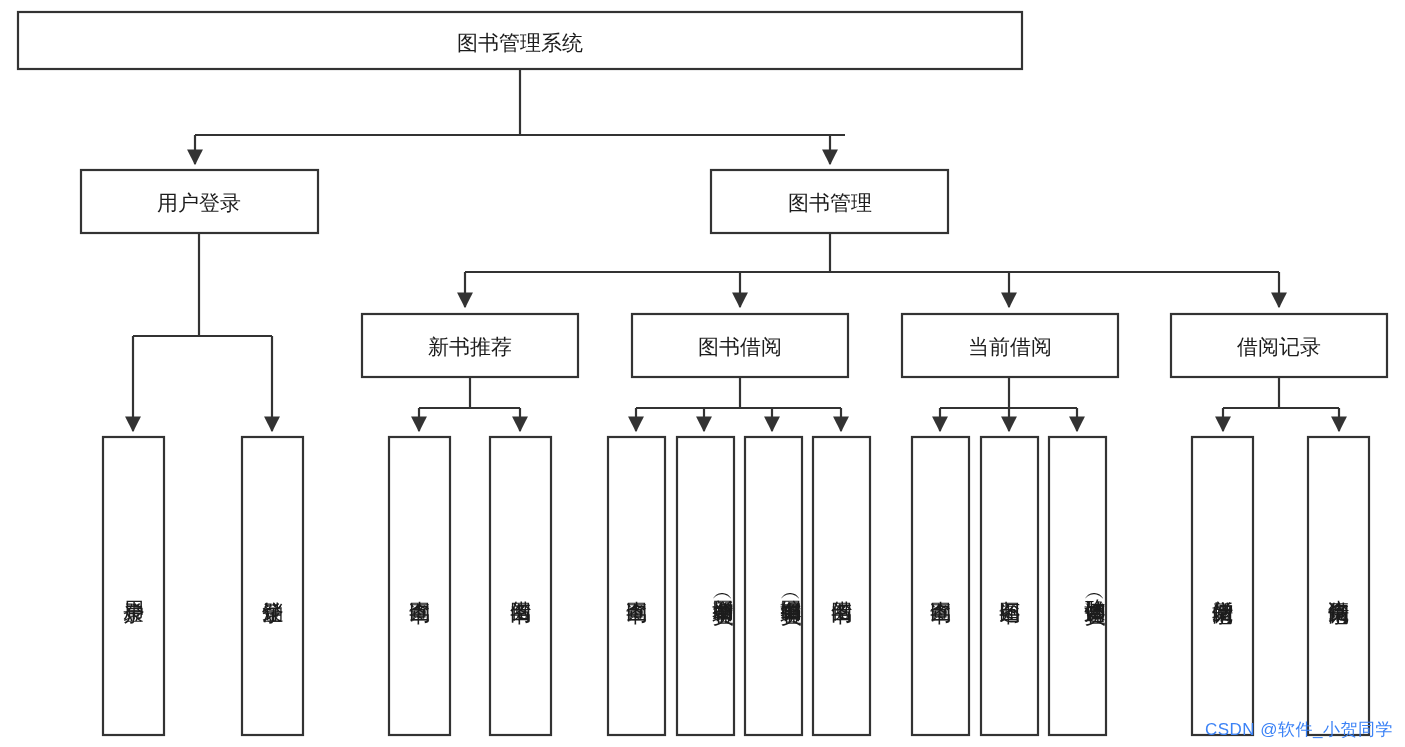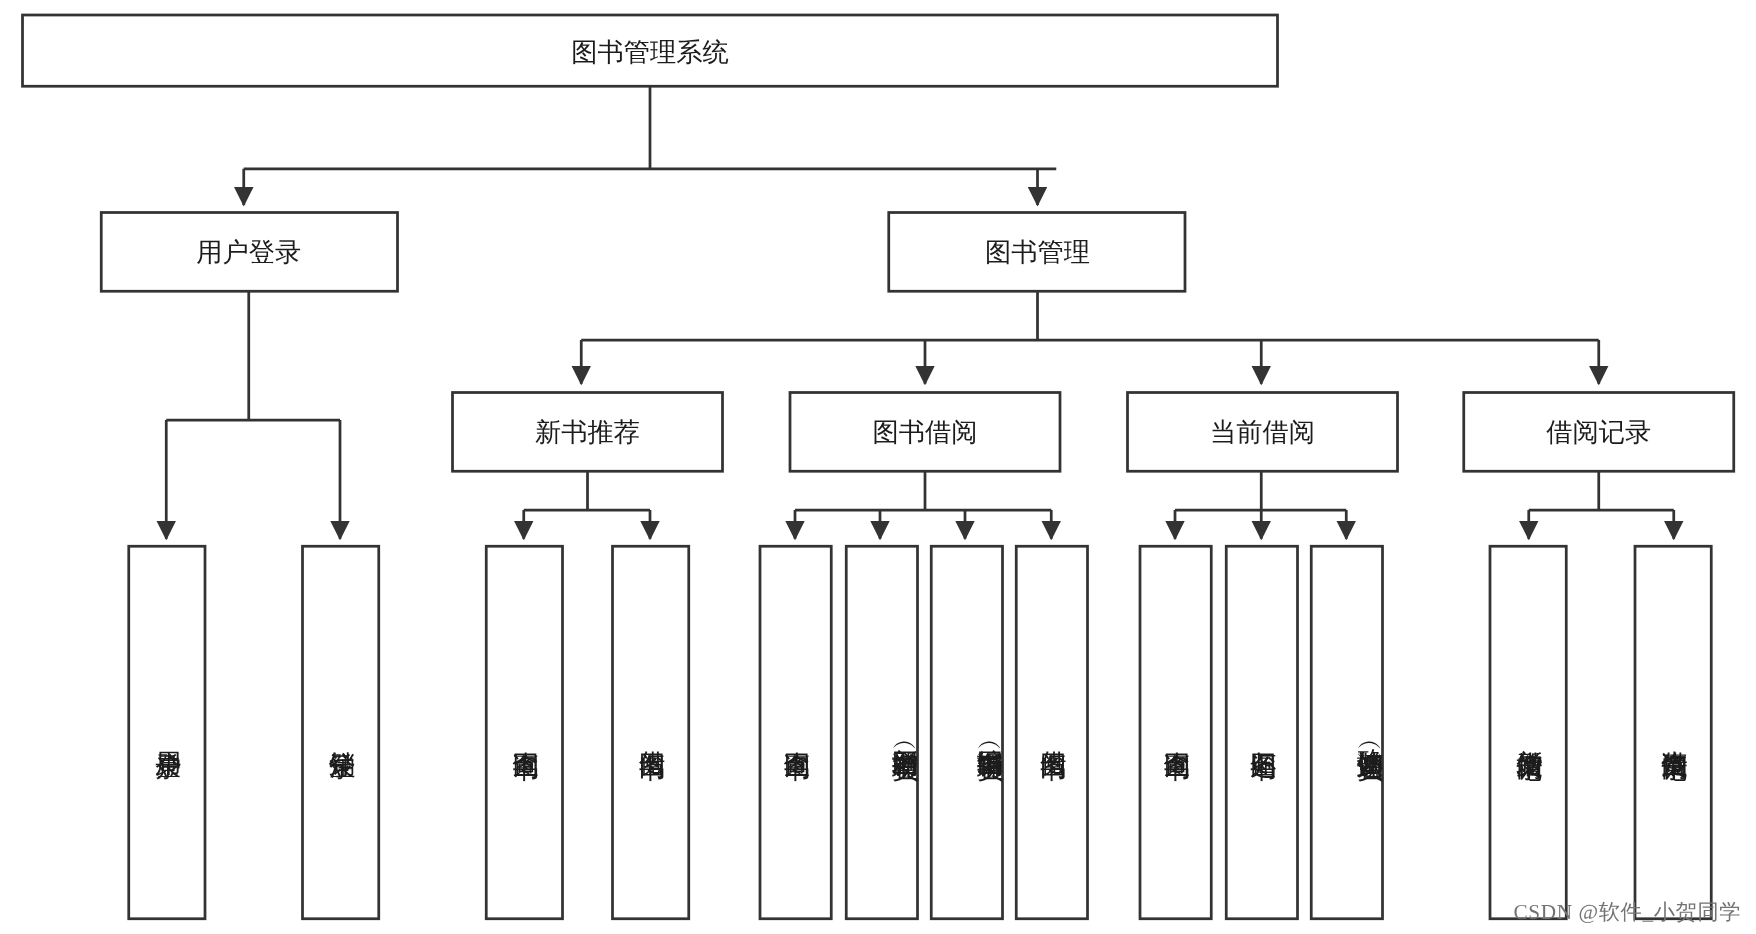--- a/index.html
+++ b/index.html
@@ -62,23 +62,23 @@
     white-space: nowrap;
     text-align: center;
     pointer-events: none;
     -webkit-user-select: none;
     user-select: none;
   }
   .watermark {
     position: absolute;
     right: 12px;
     bottom: 6px;
-    font-family: Liberation Serif, serif;
+    font-family: Liberation Sans, sans-serif;
     font-size: 17px;
-    color: #737373;
+    color: #3b82f6;
     letter-spacing: 0.5px;
     white-space: nowrap;
   }
 </style>
 </head>
 <body>
 
 <div id="diagram-root">
 
   <svg class="flow" viewBox="0 0 1405 747">

